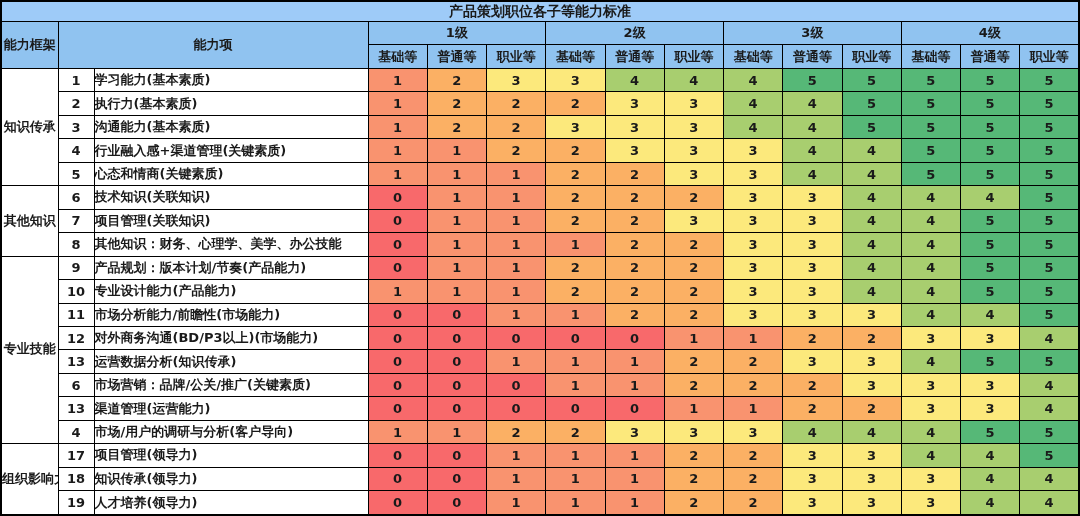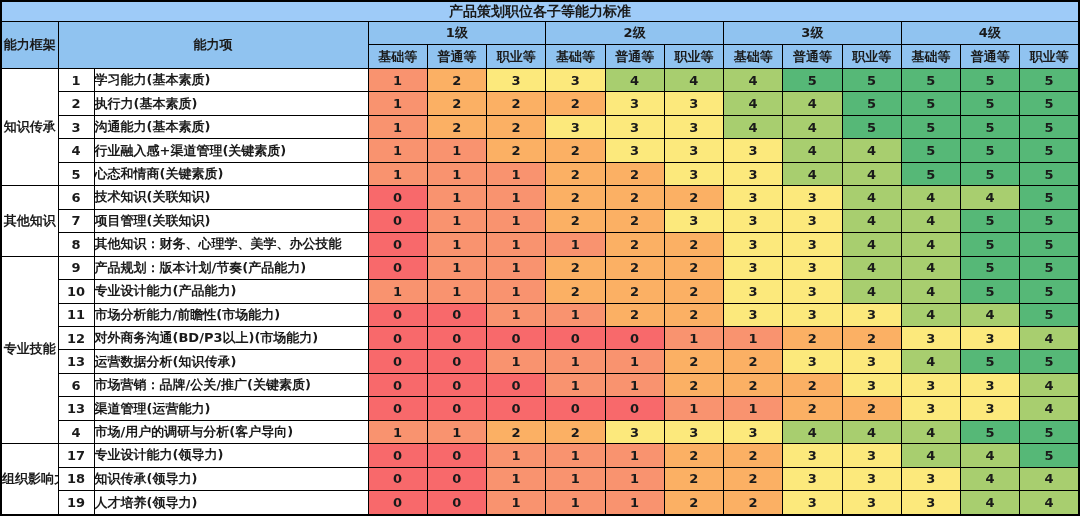--- a/index.html
+++ b/index.html
@@ -346,21 +346,21 @@
           <td class="value-cell" style="background: rgb(252, 233, 124);">3</td>
           <td class="value-cell" style="background: rgb(168, 206, 111);">4</td>
           <td class="value-cell" style="background: rgb(168, 206, 111);">4</td>
           <td class="value-cell" style="background: rgb(168, 206, 111);">4</td>
           <td class="value-cell" style="background: rgb(86, 184, 119);">5</td>
           <td class="value-cell" style="background: rgb(86, 184, 119);">5</td>
         </tr>
         <tr>
           <td class="group-cell" rowspan="3">组织影响力</td>
           <td class="num-cell">17</td>
-          <td class="label-cell">专业设计能力(领导力)</td>
+          <td class="label-cell">项目管理(领导力)</td>
           <td class="value-cell" style="background: rgb(248, 105, 107);">0</td>
           <td class="value-cell" style="background: rgb(248, 105, 107);">0</td>
           <td class="value-cell" style="background: rgb(249, 147, 111);">1</td>
           <td class="value-cell" style="background: rgb(249, 147, 111);">1</td>
           <td class="value-cell" style="background: rgb(249, 147, 111);">1</td>
           <td class="value-cell" style="background: rgb(251, 176, 100);">2</td>
           <td class="value-cell" style="background: rgb(251, 176, 100);">2</td>
           <td class="value-cell" style="background: rgb(252, 233, 124);">3</td>
           <td class="value-cell" style="background: rgb(252, 233, 124);">3</td>
           <td class="value-cell" style="background: rgb(168, 206, 111);">4</td>

